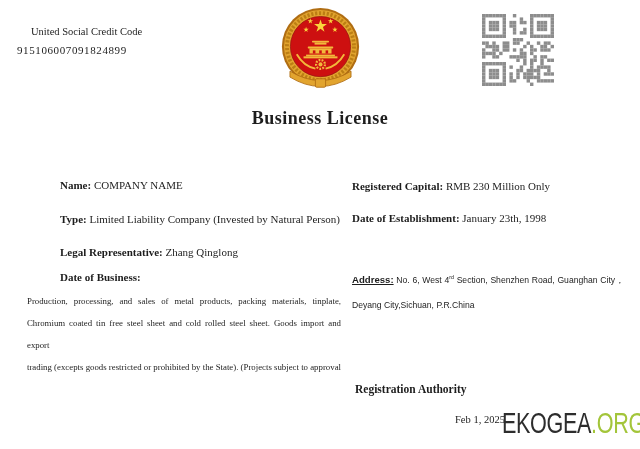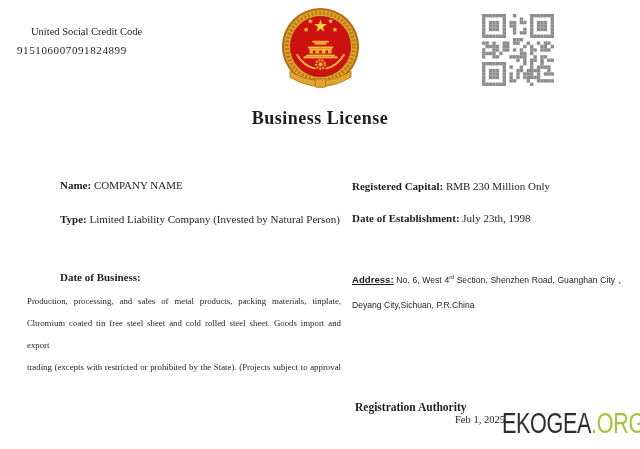--- a/index.html
+++ b/index.html
@@ -40,21 +40,21 @@
   .row-validity { top:244px; }
   .addr {
     left:352px; top:267px; width:272px;
     font-family:"Liberation Sans", sans-serif; font-size:8.6px; line-height:25px;
   }
   .addr-line1 { text-align:justify; text-align-last:justify; }
   .addr .lbl { font-size:9.6px;text-decoration:underline; }
   .addr sup { font-size:0.62em; vertical-align:super; line-height:0; }
 
   
-  .reg-auth { left:355px; top:383px; font-size:11.5px; font-weight:bold;margin-top:18px; }
+  .reg-auth { left:355px; top:383px; font-size:11.5px; font-weight:bold; }
   .issue-date { left:455px; top:414px; font-size:10.5px; }
   .watermark {
     left:502px; top:406px; font-family:"Liberation Sans", sans-serif;
     font-size:30px; font-weight:400; letter-spacing:-0.5px; color:#2d2d2d;
     transform:scaleX(0.72); transform-origin:left top; white-space:nowrap;
   }
   .watermark .green { color:#a3c53a; }
 </style>
 </head>
 <body>
@@ -349,34 +349,38 @@
   <div class="abs doc-title">Business License</div>
 
   <div class="abs col-left row-name">
     <span class="lbl">Name:</span>
     <span>COMPANY NAME</span>
   </div>
   <div class="abs col-left row-type">
     <span class="lbl">Type:</span>
     <span>Limited Liability Company (Invested by Natural Person)</span>
   </div>
+  <div class="abs col-left row-legal">
+    <span class="lbl">Legal Representative:</span>
+    <span>Zhang Qinglong</span>
+  </div>
   <div class="abs col-left row-scope-label">Date of Business:</div>
   <div class="abs scope-para">
     <div class="scope-line">Production, processing, and sales of metal products, packing materials, tinplate,</div>
     <div class="scope-line">Chromium coated tin free steel sheet and cold rolled steel sheet. Goods import and export</div>
-    <div class="scope-line">trading (excepts with restricted or prohibited by the State). (Projects subject to approval</div>
+    <div class="scope-line">trading (excepts goods restricted or prohibited by the State). (Projects subject to approval</div>
   </div>
 
   <div class="abs col-right row-capital">
     <span class="lbl">Registered Capital:</span>
     <span>RMB 230 Million Only</span>
   </div>
   <div class="abs col-right row-establish">
     <span class="lbl">Date of Establishment:</span>
-    <span>July 23th, 1998</span>
+    <span>January 23th, 1998</span>
   </div>
   <div class="abs addr">
     <div class="addr-line1">
       <span class="lbl">Address:</span>
       <span>No. 6, West 4</span><sup>rd</sup><span> Section, Shenzhen Road, Guanghan City，</span>
     </div>
     <div class="addr-line2">Deyang City,Sichuan, P.R.China</div>
   </div>
 
   <div class="abs reg-auth">Registration Authority</div>

